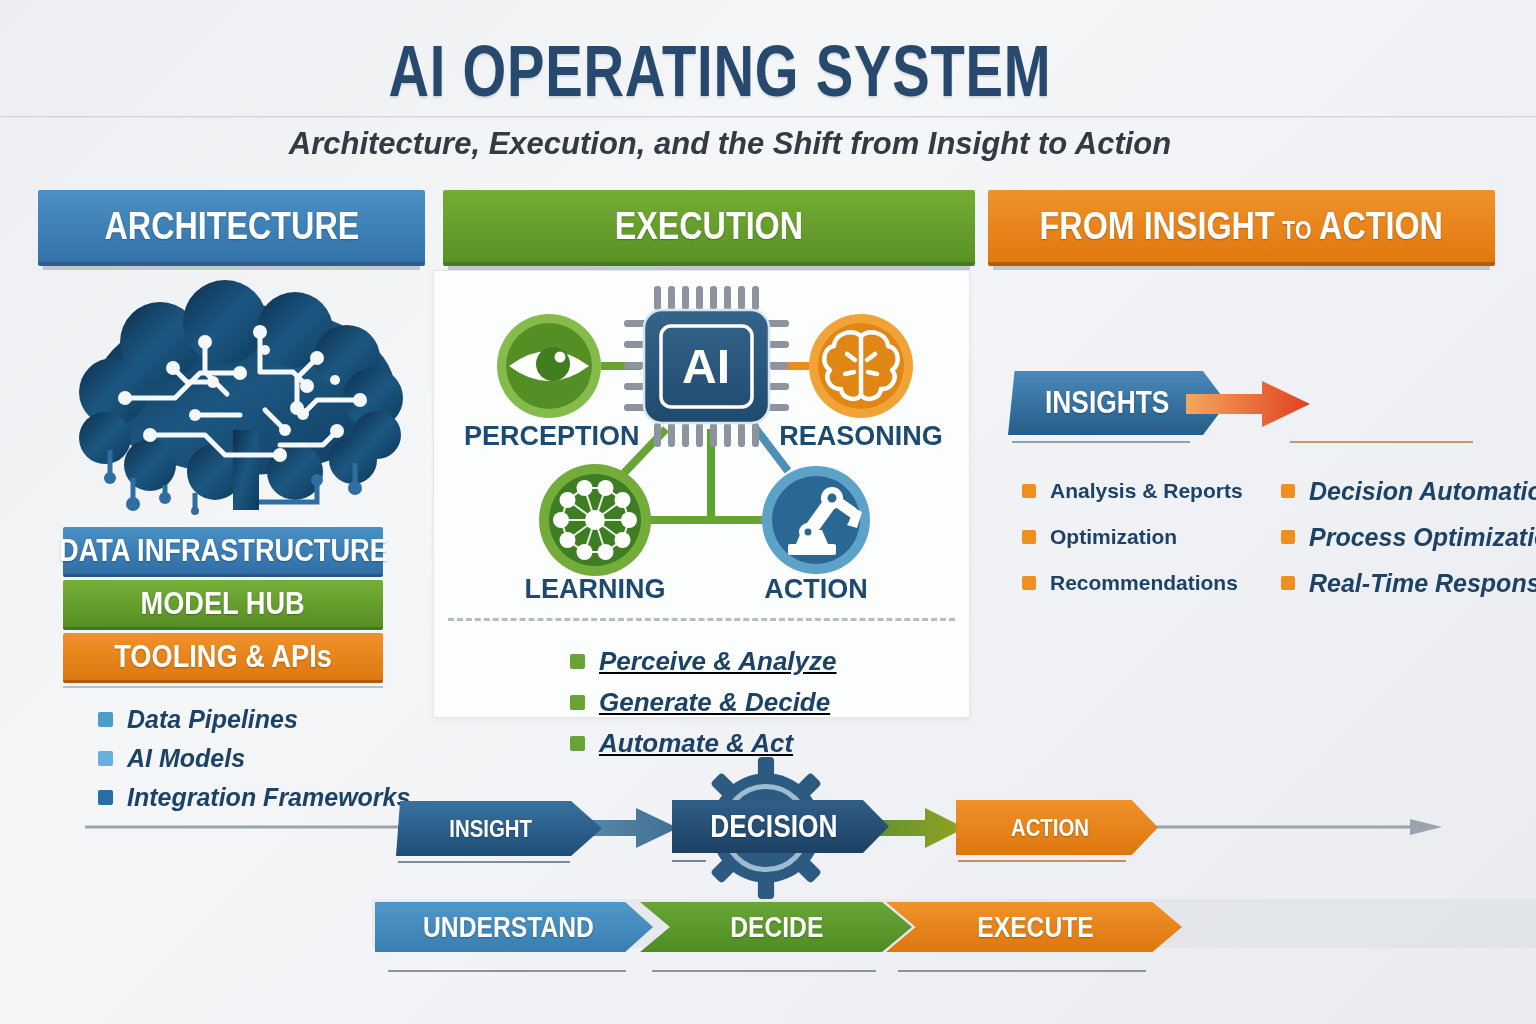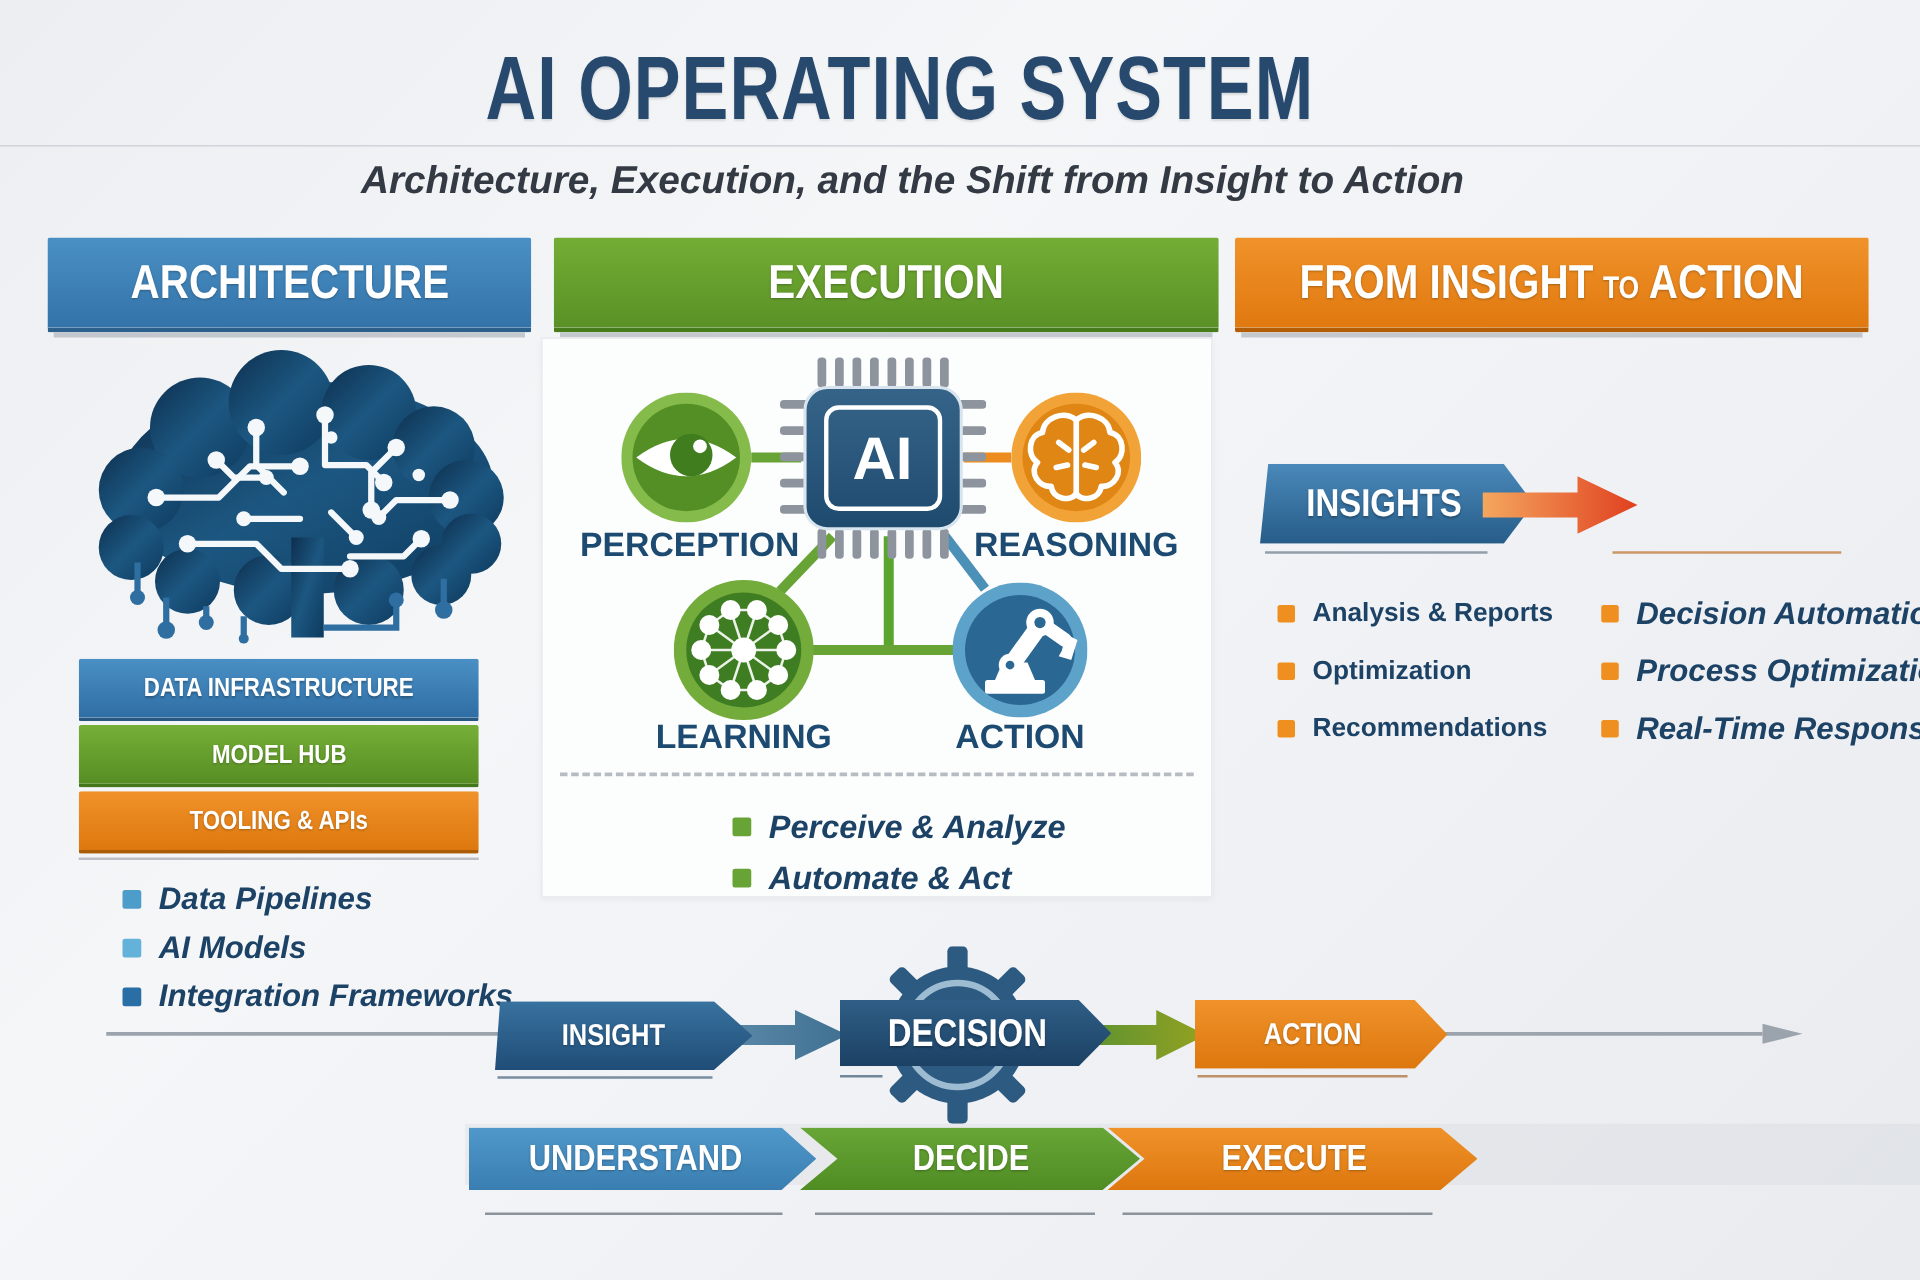--- a/index.html
+++ b/index.html
@@ -22,37 +22,37 @@
   
   .col-head{top:190px; height:72px; display:flex; align-items:center; justify-content:center;
             font-weight:700; font-size:38px; border-radius:2px;
             box-shadow:0 9px 0 -5px rgba(140,148,158,.45);}
   .head-arch{left:38px;  width:387px; background:linear-gradient(#4a90c4,#3373a9); border-bottom:4px solid #2c5f8c;}
   .head-exec{left:443px; width:532px; background:linear-gradient(#74ad35,#5a9126); border-bottom:4px solid #477c1c;}
   .head-i2a {left:988px; width:507px; background:linear-gradient(#f0922a,#e0790f); border-bottom:4px solid #b35e07;}
   .small-to{font-size:25px; margin:0 9px;}
   
   .layer{left:63px; width:320px; height:47px; display:flex; align-items:center; justify-content:center;
-         font-weight:700; font-size:21px; border-radius:2px;}
+         font-weight:700; font-size:32px; border-radius:2px;}
   .layer-blue  {top:527px; background:linear-gradient(#4a90c4,#2f6ea5); border-bottom:3px solid #27587f;}
   .layer-green {top:580px; background:linear-gradient(#76af37,#578e24); border-bottom:3px solid #44761a;}
   .layer-orange{top:633px; background:linear-gradient(#f0922a,#dd780e); border-bottom:3px solid #aa5c09;}
   .layer-underline{left:63px; top:686px; width:320px; height:2px; background:#9aa1a9; opacity:.65;}
   .blist{display:flex; flex-direction:column;}
   .brow{display:flex; align-items:center; height:39px;}
   .bsq{width:15px; height:15px; border-radius:2px; margin-right:14px; flex:0 0 auto;}
   .btxt{font-size:25px; font-style:italic; font-weight:700; color:#1c4266; white-space:nowrap;}
   .btxt-up{font-size:21px; font-weight:700; color:#1c4266; white-space:nowrap;}
   .arch-bullets{left:98px; top:700px;}
   
   .exec-card{left:433px; top:270px; width:535px; height:446px; background:#fcfdfd;
              border:1px solid #e3e6ea; box-shadow:0 2px 5px rgba(0,0,0,.05);}
   .node-label{position:absolute; width:170px; text-align:center; font-size:27px; font-weight:700; color:#1d4a70;}
   .dashed-sep{position:absolute; left:14px; right:14px; top:347px; border-top:3px dashed #b7bcc3;}
-  .exec-bullets{left:586px; top:641px;}
+  .exec-bullets{left:570px; top:641px;text-decoration:underline;}
   .exec-bullets .brow{height:41px;}
   .exec-bullets .btxt{font-size:26px;}
   
   .insights-banner{left:1008px; top:371px; width:199px; height:64px;
       background:linear-gradient(#4a89ba,#265c88);
       clip-path:polygon(3% 0, 89% 0, 100% 50%, 89% 100%, 0 100%);
       display:flex; align-items:center; justify-content:center; padding-right:20px;
       font-size:31px; font-weight:700;}
   .actions-box{left:1288px; top:371px; width:187px; height:64px;
       background:linear-gradient(#f0922a,#e0790f);
@@ -328,20 +328,24 @@
     <div class="dashed-sep"></div>
   </div>
 
   <div class="abs blist exec-bullets">
     <div class="brow">
       <span class="bsq" style="background: rgb(104, 163, 53);"></span>
       <span class="btxt">Perceive &amp; Analyze</span>
     </div>
     <div class="brow">
       <span class="bsq" style="background: rgb(104, 163, 53);"></span>
+      <span class="btxt">Generate &amp; Decide</span>
+    </div>
+    <div class="brow">
+      <span class="bsq" style="background: rgb(104, 163, 53);"></span>
       <span class="btxt">Automate &amp; Act</span>
     </div>
   </div>
 
   <div class="abs insights-banner white-txt">
     <span class="cond">INSIGHTS</span>
   </div>
   <svg class="abs" style="left:1186px; top:376px;" width="126" height="56" viewBox="0 0 126 56">
     <defs>
       <linearGradient id="redg" x1="0" y1="0" x2="1" y2="0">

